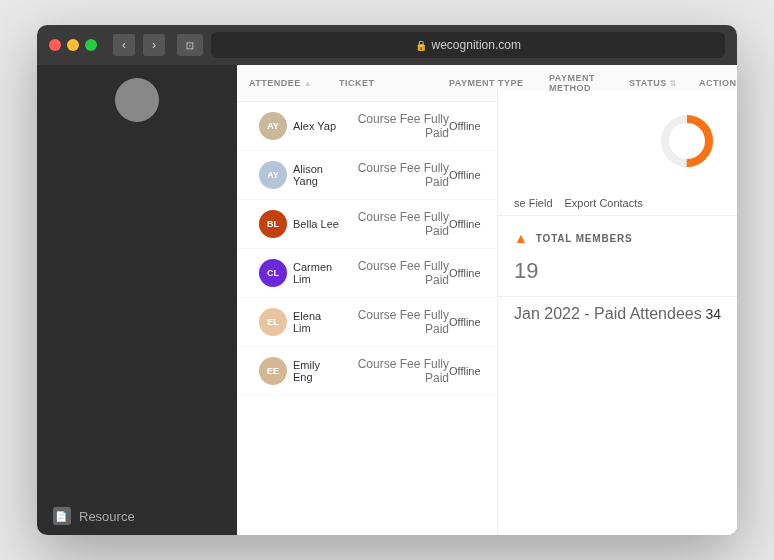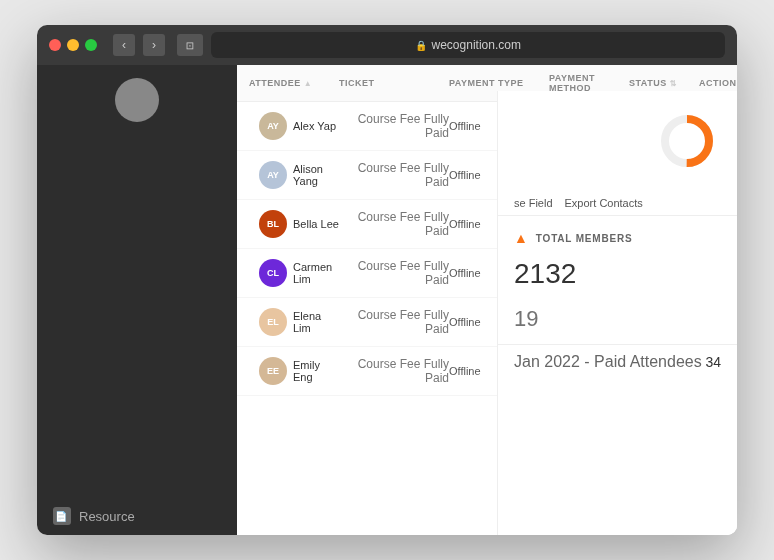--- a/index.html
+++ b/index.html
@@ -522,21 +522,20 @@
 
       <div class="stats-actions">
         <span>se Field</span>
         <span>Export Contacts</span>
       </div>
 
       <div class="stats-section-header">
         <span class="stats-section-icon">▲</span>
         <span class="stats-section-label">TOTAL MEMBERS</span>
       </div>
-      <div class="stats-number">2132</div>
 
       <div class="stats-number-small">19</div>
 
       <div class="stats-row">
         <span class="stats-row-label">Jan 2022 - Paid Attendees</span>
         <span class="stats-row-value">34</span>
       </div>
     </div>
   </div>
 </div>

